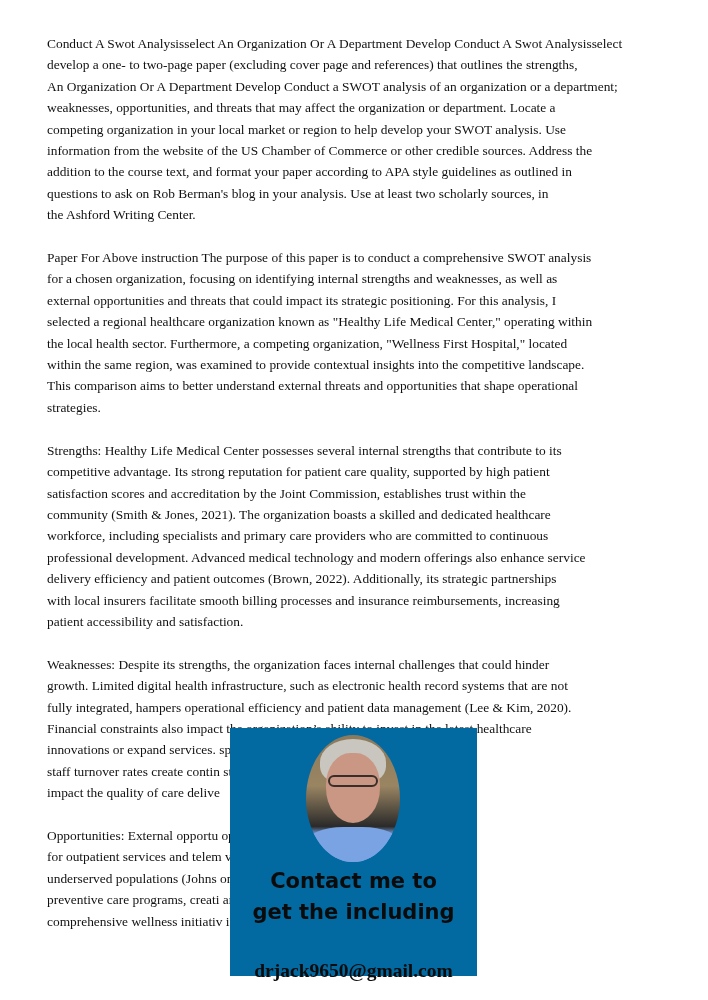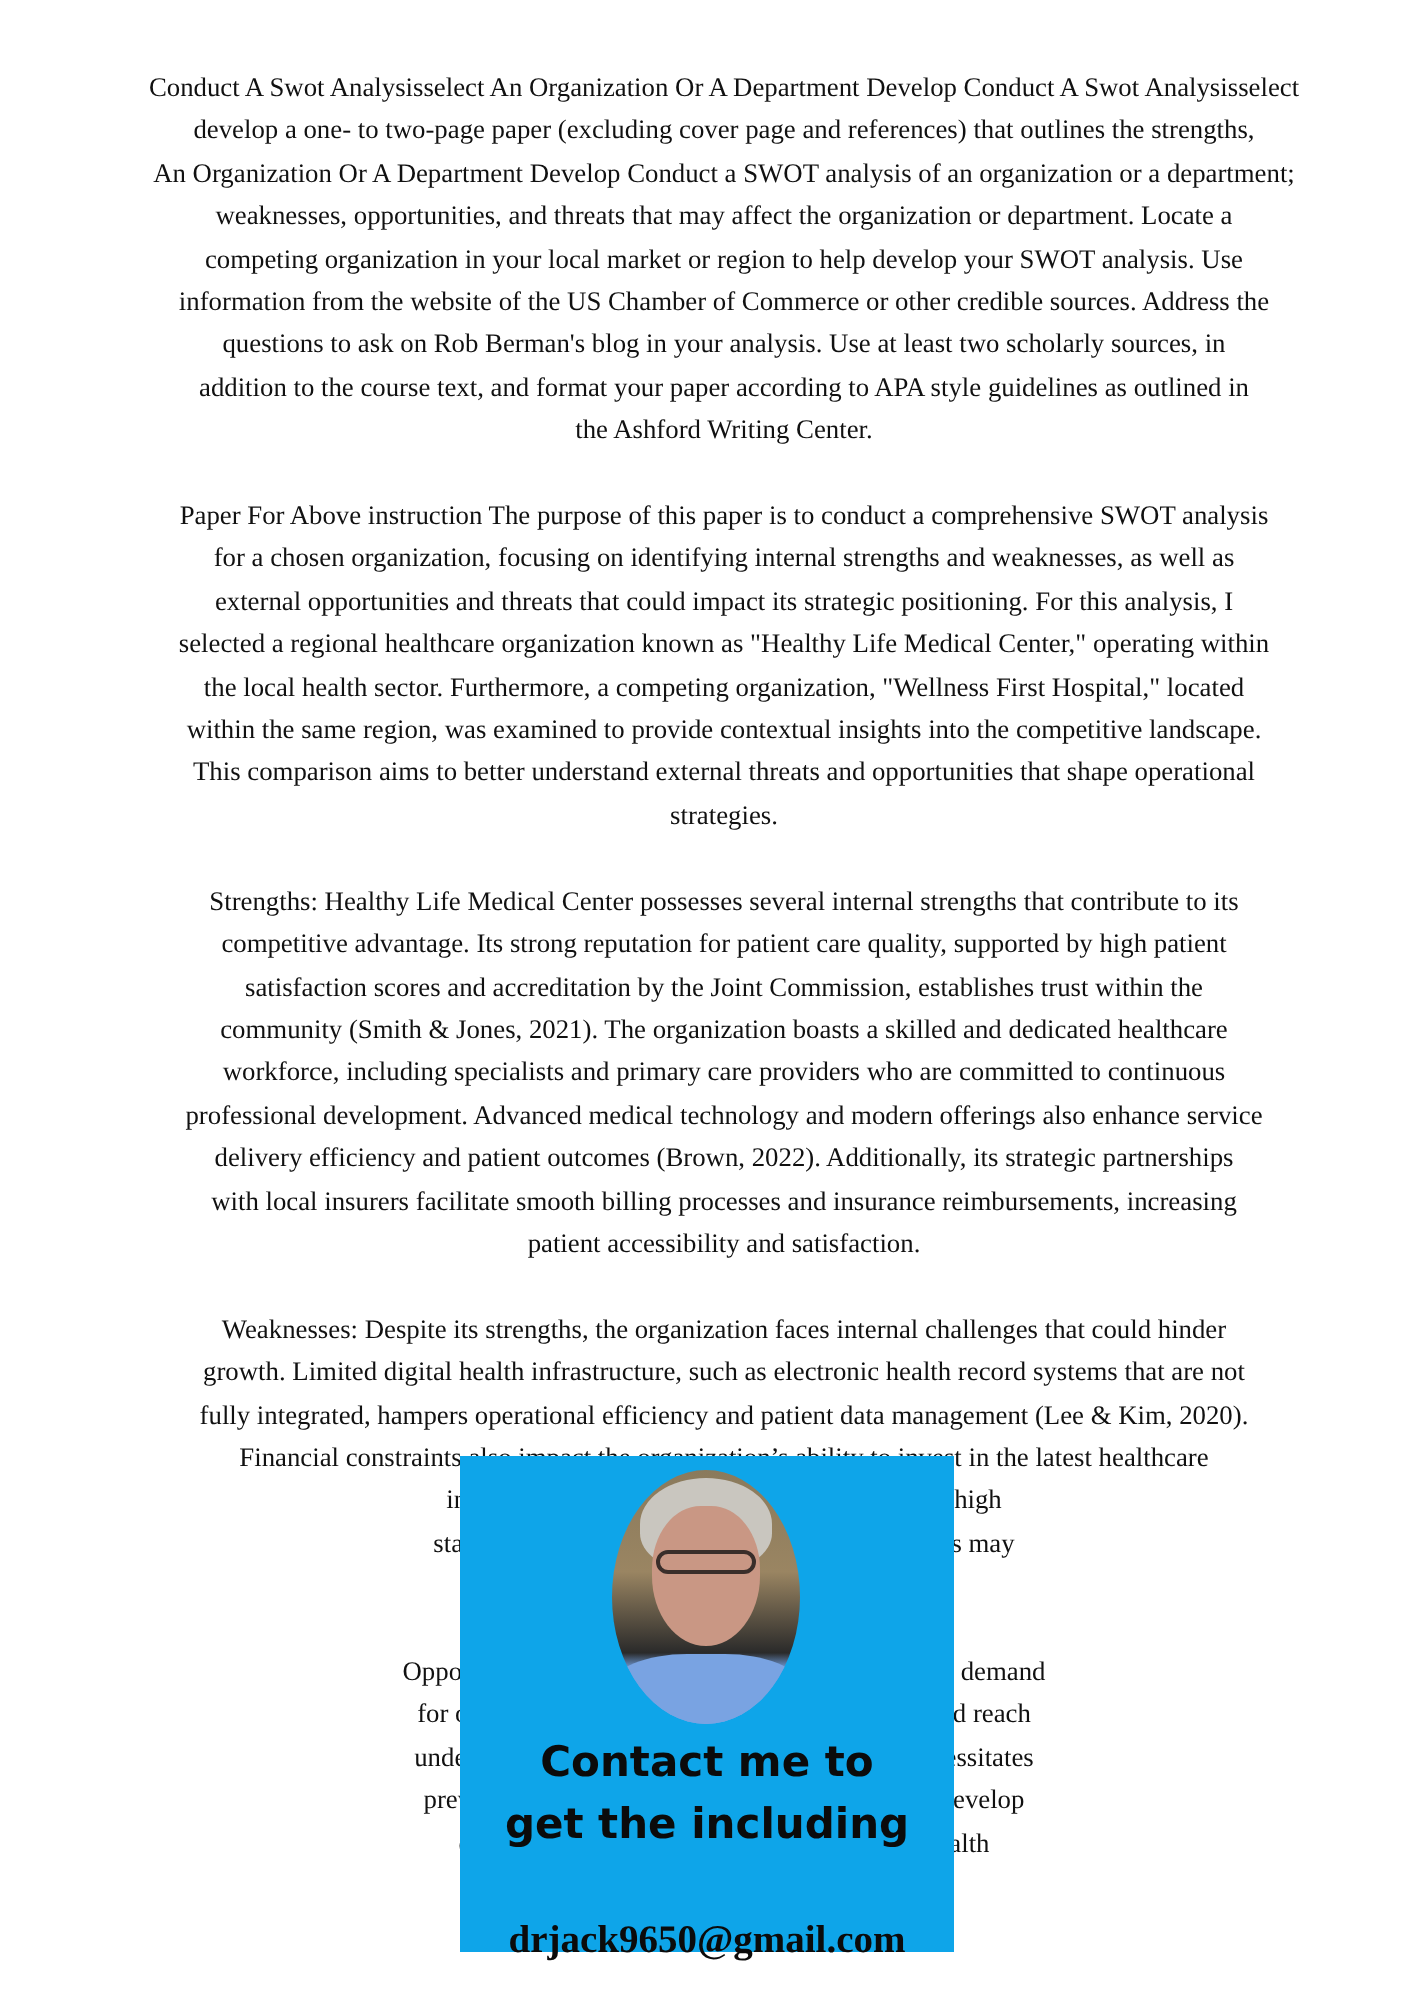--- a/index.html
+++ b/index.html
@@ -1,19 +1,19 @@
 <!DOCTYPE html>
 <html><head>
   <meta charset="utf-8">
   <style>
     html, body { margin: 0; padding: 0; background: #ffffff; }
     body { width: 708px; height: 1000px; position: relative; overflow: hidden; }
     .page {
       position: absolute; left: 47px; top: 33px; width: 630px;
-      font-family: "Liberation Serif", serif; font-size: 13.4px; line-height: 21.4px; color: #111111; text-align: center;
+      font-family: "Liberation Serif", serif; font-size: 13.4px; line-height: 21.4px; color: #111111;
     }
     .line { white-space: nowrap; display: block; }
     .para { margin-bottom: 21.4px; }
     .promo {
       position: absolute; left: 230px; top: 728px; width: 247px; height: 248px;
       background: #4aebef;
     }
     .photo {
       position: absolute; left: 76px; top: 7px; width: 94px; height: 127px;
       border-radius: 50%; overflow: hidden;
@@ -36,22 +36,22 @@
 <body>
 
 <div class="page">
   <div class="para">
       <span class="line">Conduct A Swot Analysisselect An Organization Or A Department Develop Conduct A Swot Analysisselect</span>
       <span class="line">develop a one- to two-page paper (excluding cover page and references) that outlines the strengths,</span>
       <span class="line">An Organization Or A Department Develop Conduct a SWOT analysis of an organization or a department;</span>
       <span class="line">weaknesses, opportunities, and threats that may affect the organization or department. Locate a</span>
       <span class="line">competing organization in your local market or region to help develop your SWOT analysis. Use</span>
       <span class="line">information from the website of the US Chamber of Commerce or other credible sources. Address the</span>
+      <span class="line">addition to the course text, and format your paper according to APA style guidelines as outlined in</span>
       <span class="line">questions to ask on Rob Berman's blog in your analysis. Use at least two scholarly sources, in</span>
-      <span class="line">addition to the course text, and format your paper according to APA style guidelines as outlined in</span>
       <span class="line">the Ashford Writing Center.</span>
     </div>
   <div class="para">
       <span class="line">Paper For Above instruction The purpose of this paper is to conduct a comprehensive SWOT analysis</span>
       <span class="line">for a chosen organization, focusing on identifying internal strengths and weaknesses, as well as</span>
       <span class="line">external opportunities and threats that could impact its strategic positioning. For this analysis, I</span>
       <span class="line">selected a regional healthcare organization known as "Healthy Life Medical Center," operating within</span>
       <span class="line">the local health sector. Furthermore, a competing organization, "Wellness First Hospital," located</span>
       <span class="line">within the same region, was examined to provide contextual insights into the competitive landscape.</span>
       <span class="line">This comparison aims to better understand external threats and opportunities that shape operational</span>
@@ -79,21 +79,21 @@
     </div>
   <div class="para">
       <span class="line">Opportunities: External opportu                                                              opment. The rising demand</span>
       <span class="line">for outpatient services and telem                                                            vice offerings and reach</span>
       <span class="line">underserved populations (Johns                                                              onic diseases necessitates</span>
       <span class="line">preventive care programs, creati                                                             and insurers to develop</span>
       <span class="line">comprehensive wellness initiativ                                                             increased health</span>
     </div>
 </div>
 
-<div class="promo" style="background: #0ea5e9;">
+<div class="promo" style="background: #0369a1;">
   <div class="photo" title="portrait photo of tutor">
     <div class="hair"></div>
     <div class="face"></div>
     <div class="glasses"></div>
     <div class="shirt"></div>
   </div>
   <div class="promo-title">
     <div>Contact me to</div>
     <div>get the including</div>
   </div>

